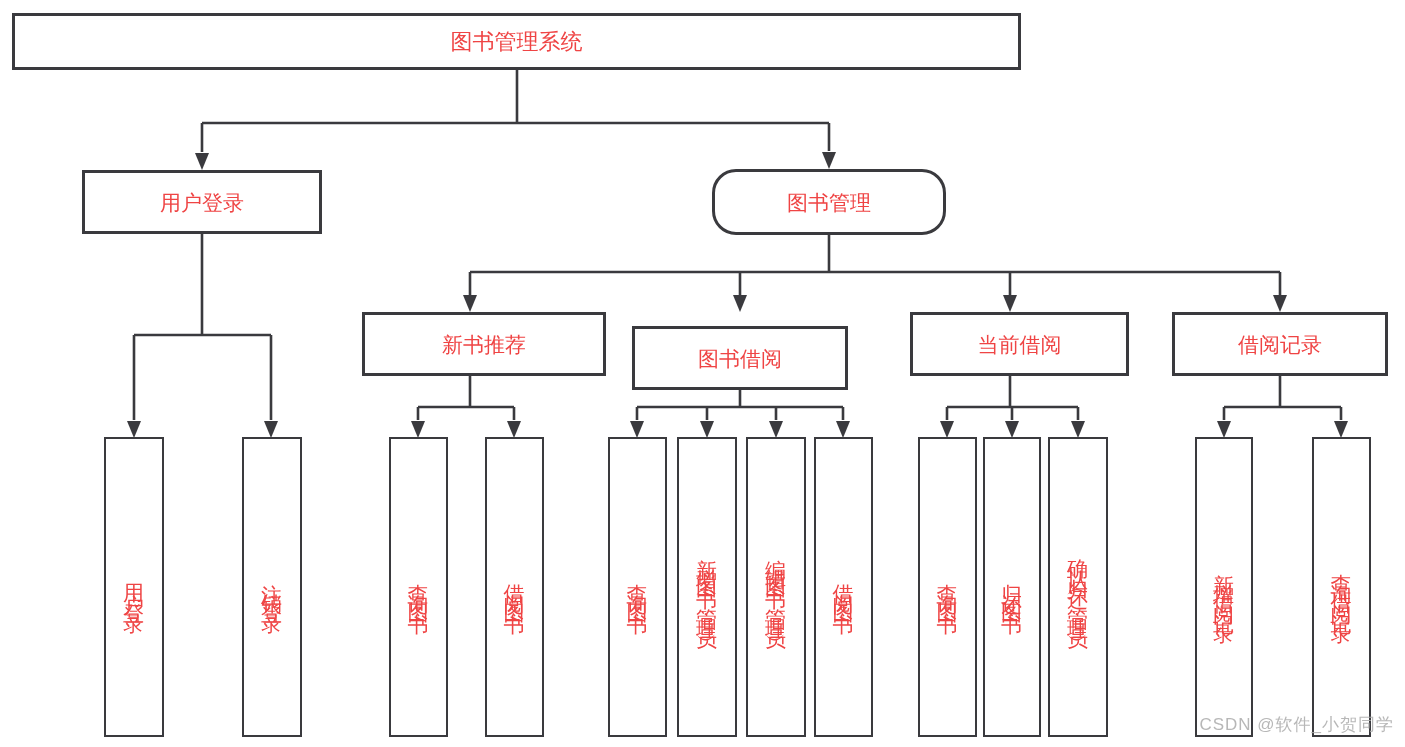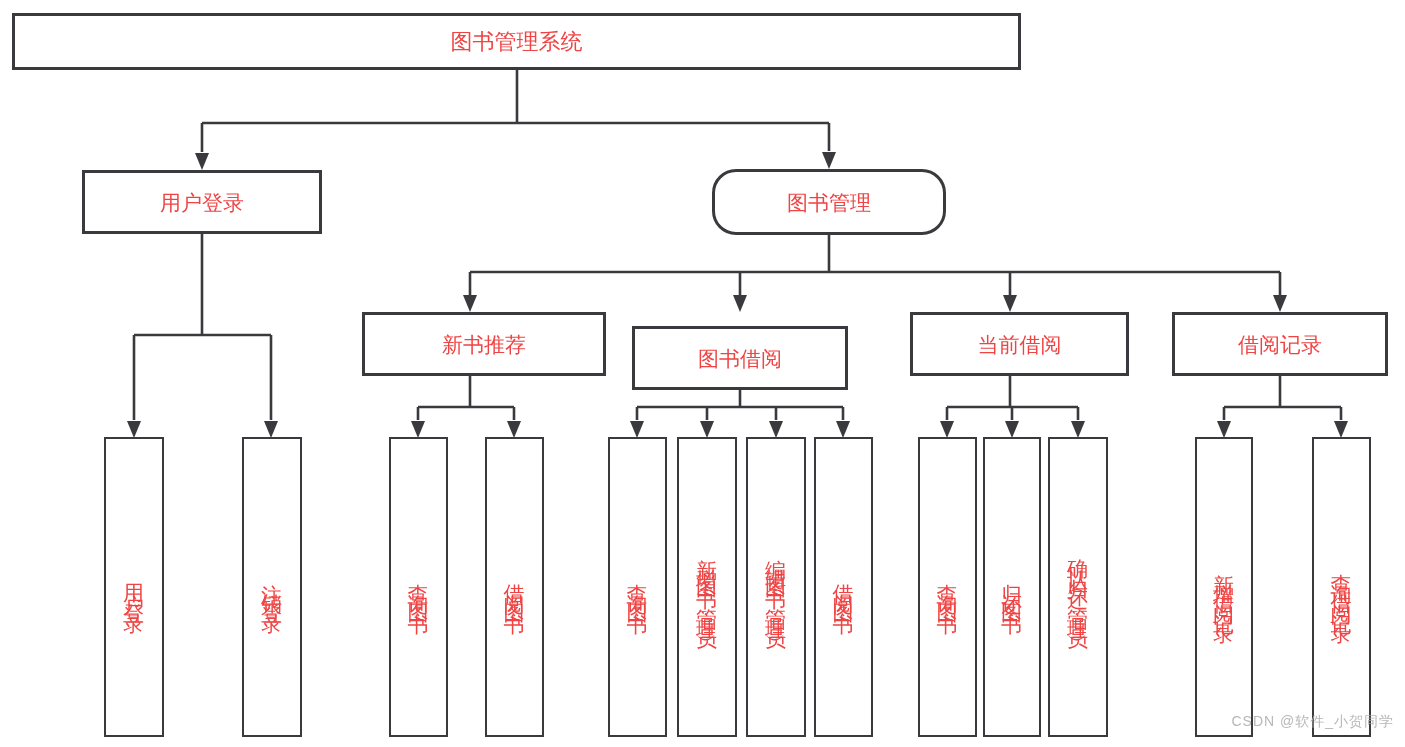--- a/index.html
+++ b/index.html
@@ -48,21 +48,21 @@
     line-height: 1;
     white-space: normal;
   }
   .root-node .lbl {
     font-size: 22px;
   }
   #watermark {
     position: absolute;
     right: 11px;
     top: 713px;
-    font-size: 14px;
+    font-size: 17px;
     color: rgba(173, 173, 173, 0.88);
     letter-spacing: 1px;
     z-index: 3;
     white-space: nowrap;
   }
 </style>
 </head>
 <body>
 
 <div id="stage">

